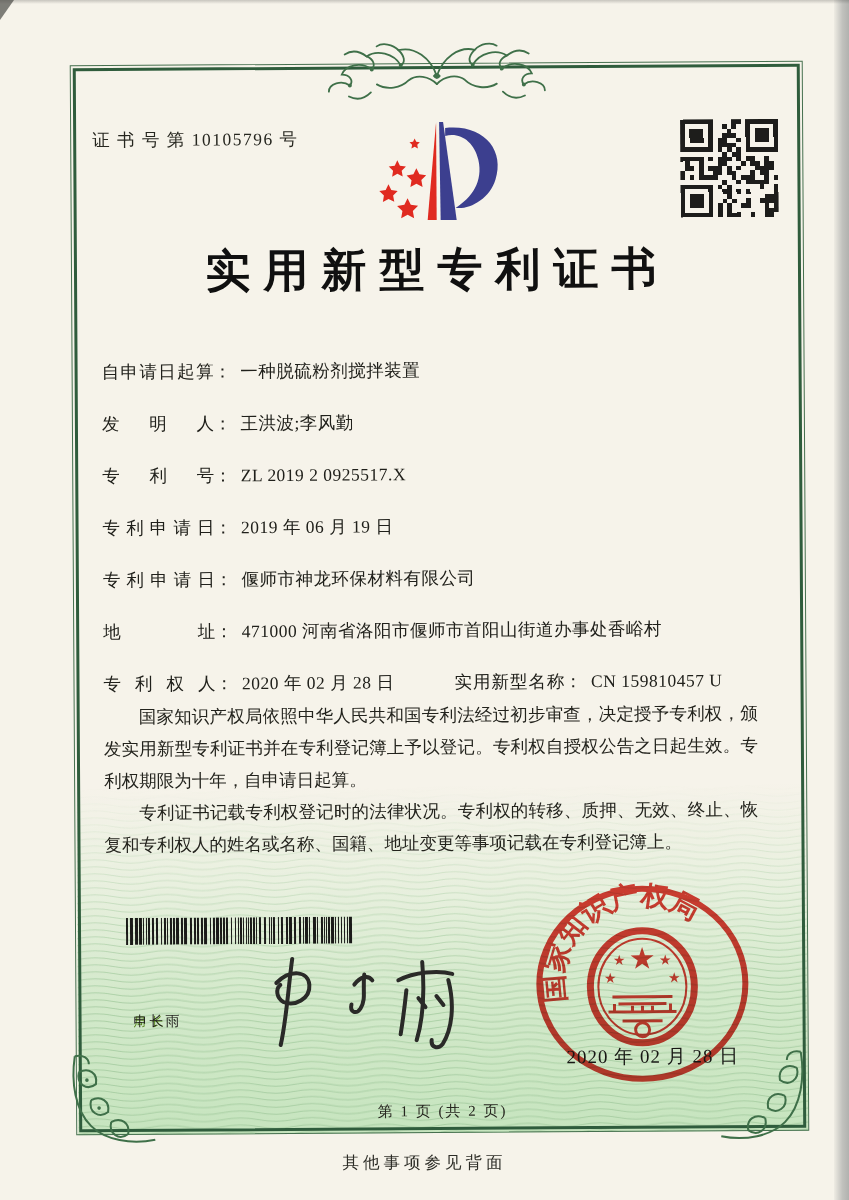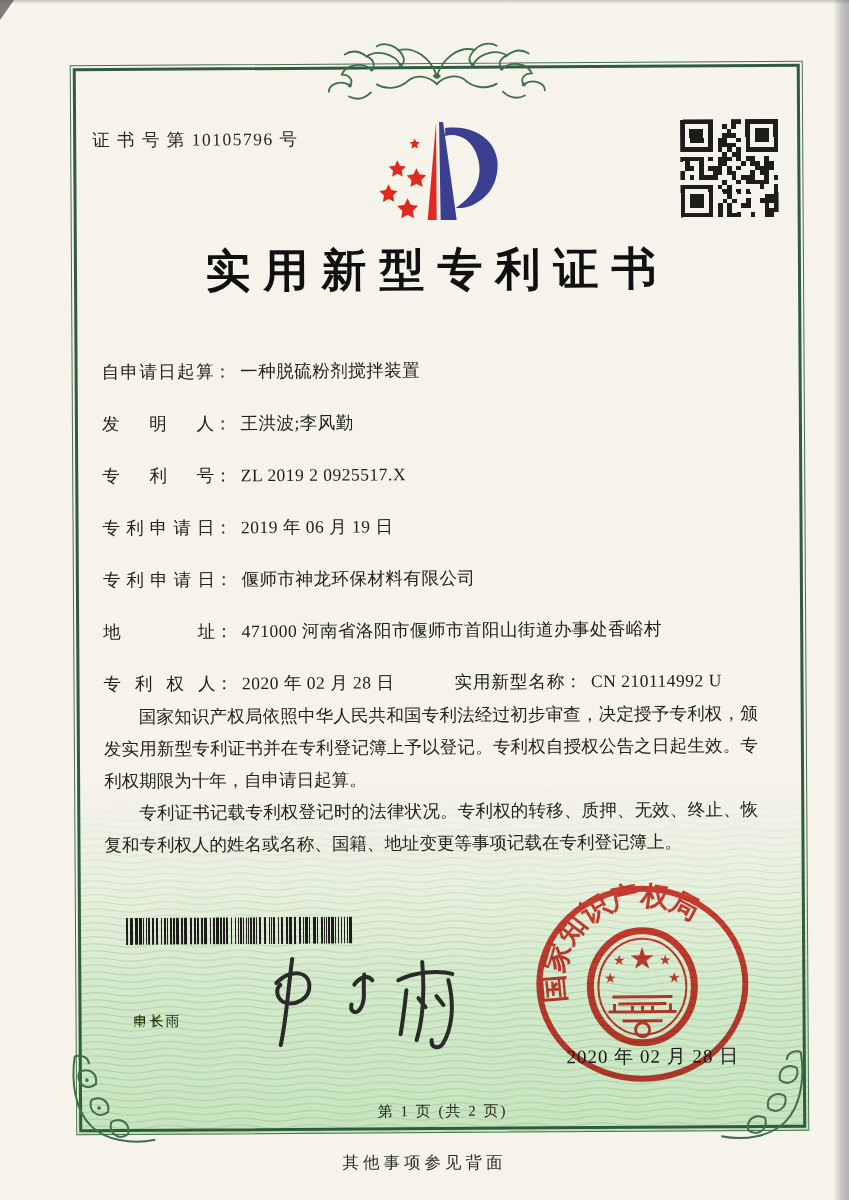--- a/index.html
+++ b/index.html
@@ -302,21 +302,21 @@
       </div>
       <div class="row" style="top:220px">
         <span class="lab">专利申请日</span><span class="col">：</span><span class="val">偃师市神龙环保材料有限公司</span>
       </div>
       <div class="row" style="top:272px">
         <span class="lab">地址</span><span class="col">：</span><span class="val">471000 河南省洛阳市偃师市首阳山街道办事处香峪村</span>
       </div>
       <div class="row" style="top:324px">
         <span class="lab">专利权人</span><span class="col">：</span><span class="val">2020 年 02 月 28 日</span>
         <span class="pair2">
-          <span class="lab">实用新型名称</span><span class="col">：</span><span class="val">CN 210114992 U</span>
+          <span class="lab">实用新型名称</span><span class="col">：</span><span class="val">CN 159810457 U</span>
         </span>
       </div>
     </div>
 
     <div class="paras">
       <p>国家知识产权局依照中华人民共和国专利法经过初步审查，决定授予专利权，颁发实用新型专利证书并在专利登记簿上予以登记。专利权自授权公告之日起生效。专利权期限为十年，自申请日起算。</p>
       <p>专利证书记载专利权登记时的法律状况。专利权的转移、质押、无效、终止、恢复和专利权人的姓名或名称、国籍、地址变更等事项记载在专利登记簿上。</p>
     </div>
 
     <svg class="barcode" viewBox="0 0 228 27" preserveAspectRatio="none">

